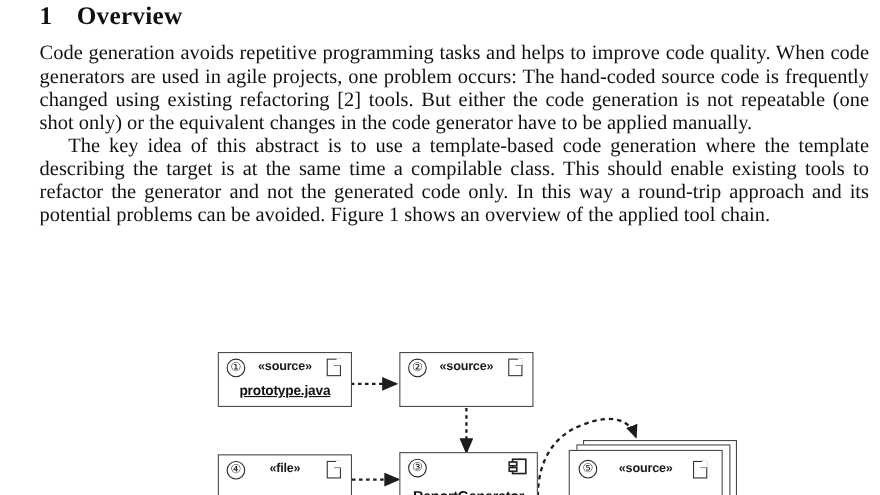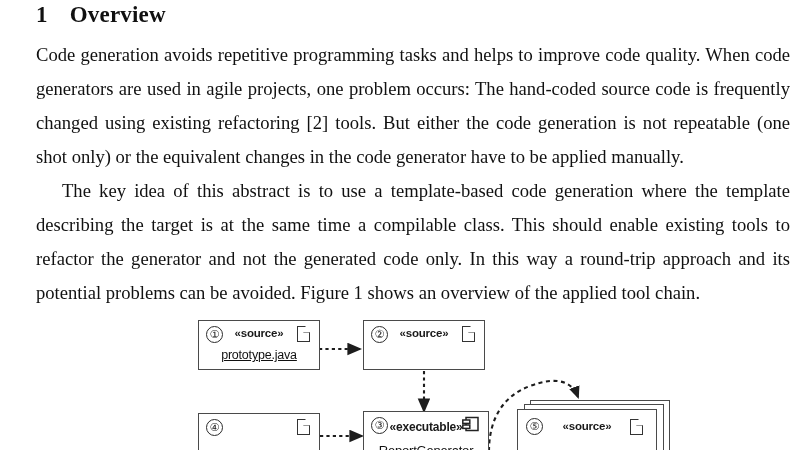--- a/index.html
+++ b/index.html
@@ -34,21 +34,21 @@
     white-space: nowrap;
   }
   .section-heading .num { margin-right: 22px; }
 
   .body-text {
     position: absolute;
     left: 36px;
     top: 38px;
     width: 754px;
     font-size: 18.6px;
-    line-height: 34px;
+    line-height: 21px;
     text-align: justify;
   }
   .body-text p { margin: 0; }
   .body-text p.indent { text-indent: 26px; font-family: Liberation Serif, serif; }
 
   
   .figure {
     position: absolute;
     left: 0;
     top: 305px;
@@ -88,21 +88,21 @@
     color: #1a1a1a;
     letter-spacing: -0.2px;
   }
   .elem-name {
     position: absolute;
     left: 0; right: 0;
     top: 27px;
     text-align: center;
     font-family: "Liberation Sans", "DejaVu Sans", sans-serif;
     font-size: 12.5px;
-    font-weight: normal;
+    font-weight: bold;
     color: #111111;
     text-decoration: underline;
     letter-spacing: -0.2px;
   }
 
   
   .doc-icon {
     position: absolute;
     right: 9px;
     top: 5px;
@@ -196,27 +196,27 @@
     </div>
 
     <div class="uml-box" style="left:363px; top:15px; width:122px; height:50px;">
       <span class="circ-num">②</span>
       <span class="stereotype">«source»</span>
       <span class="doc-icon"></span>
     </div>
 
     <div class="uml-box" style="left:198px; top:108px; width:122px; height:50px;">
       <span class="circ-num">④</span>
+      <span class="stereotype">«file»</span>
       <span class="doc-icon"></span>
       <span class="elem-name"></span>
     </div>
 
     <div class="uml-box" style="left:363px; top:106px; width:126px; height:52px;">
       <span class="circ-num">③</span>
-      <span class="stereotype" style="top:8px; font-size:12px;">«executable»</span>
       <span class="comp-icon">
         <svg width="18" height="17" viewBox="0 0 18 17">
           <rect x="4" y="1.5" width="12" height="13" fill="#ffffff" stroke="#222" stroke-width="1.5"></rect>
           <rect x="0.8" y="4" width="7" height="3.4" fill="#ffffff" stroke="#222" stroke-width="1.5"></rect>
           <rect x="0.8" y="9" width="7" height="3.4" fill="#ffffff" stroke="#222" stroke-width="1.5"></rect>
         </svg>
       </span>
       <span class="elem-name" style="top:31px; font-size:13px; text-decoration:none;">ReportGenerator</span>
     </div>
 

